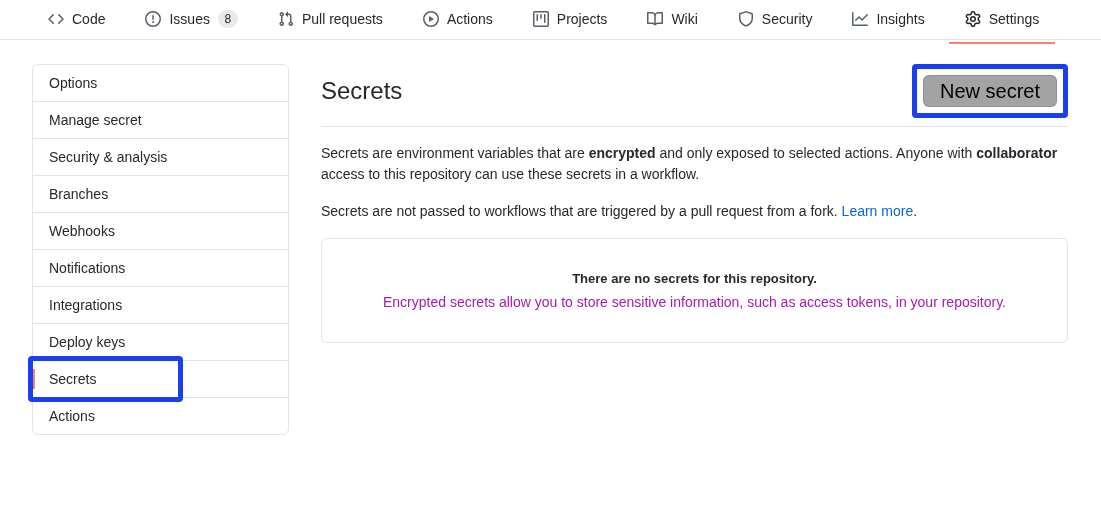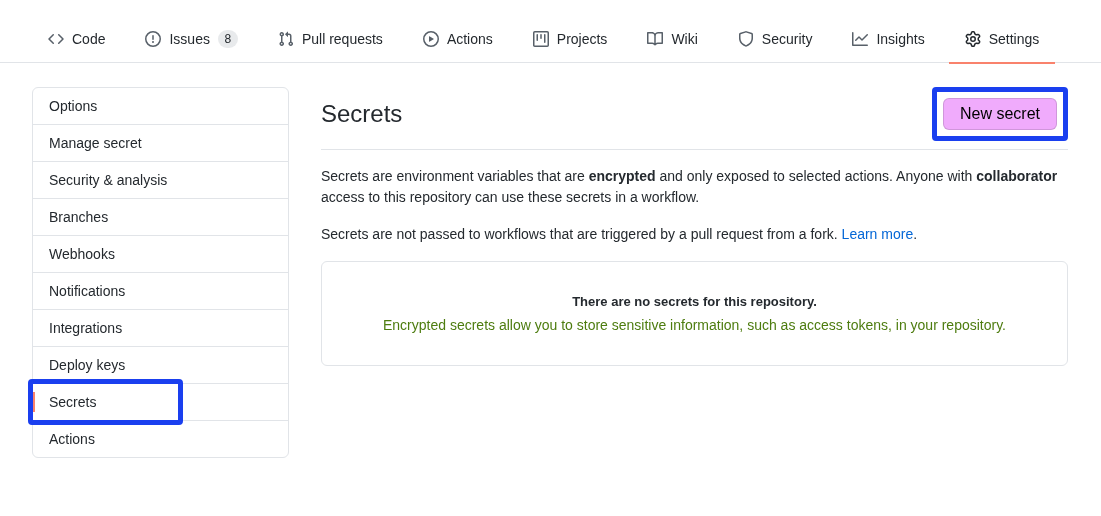--- a/index.html
+++ b/index.html
@@ -5,24 +5,25 @@
   * { box-sizing: border-box; }
   body {
     margin: 0;
     font-family: -apple-system, BlinkMacSystemFont, "Segoe UI", Helvetica, Arial, sans-serif;
     color: #24292e;
     background: #fff;
     font-size: 14px;
   }
   .repo-nav {
     display: flex;
+    align-items: center;
     gap: 8px;
-    padding: 16px 32px;
+    padding: 0 32px;
     border-bottom: 1px solid #e1e4e8;
-    height: 63px;
+    height: 40px;
   }
   .repo-nav-item {
     display: flex;
     align-items: center;
     gap: 8px;
     padding: 8px 16px;
     color: #24292e;
     text-decoration: none;
     border-bottom: 2px solid transparent;
     height: 48px;
@@ -79,39 +80,39 @@
   .subhead {
     display: flex;
     align-items: center;
     justify-content: space-between;
     padding-bottom: 8px;
     border-bottom: 1px solid #e1e4e8;
     margin-bottom: 16px;
   }
   .subhead h2 { margin: 0; font-size: 24px; font-weight: 400; }
   .btn {
-    background: #f0abfc;
+    background: #a3a3a3;
     border: 1px solid rgba(27,31,35,0.15);
     border-radius: 6px;
     padding: 5px 16px;
-    font-size: 16px;
+    font-size: 20px;
     font-weight: 500;
     cursor: pointer;
     line-height: 20px;
   }
   .description { margin: 0 0 16px 0; line-height: 1.5; }
   .link { color: #0366d6; text-decoration: none; cursor: pointer; }
   .blankslate {
     border: 1px solid #e1e4e8;
     border-radius: 6px;
     padding: 32px;
     text-align: center;
   }
   .blankslate h3 { margin: 0 0 8px 0; font-size: 13px; }
-  .blankslate p { margin: 0; color: #4d7c0f; }
+  .blankslate p { margin: 0; color: #a21caf; }
   .highlight-blue {
     border: 5px solid #1a3fef;
     border-radius: 4px;
   }
   .highlight-secrets {
     position: absolute;
     left: -5px;
     top: -5px;
     right: calc(100% - 150px);
     bottom: -5px;

